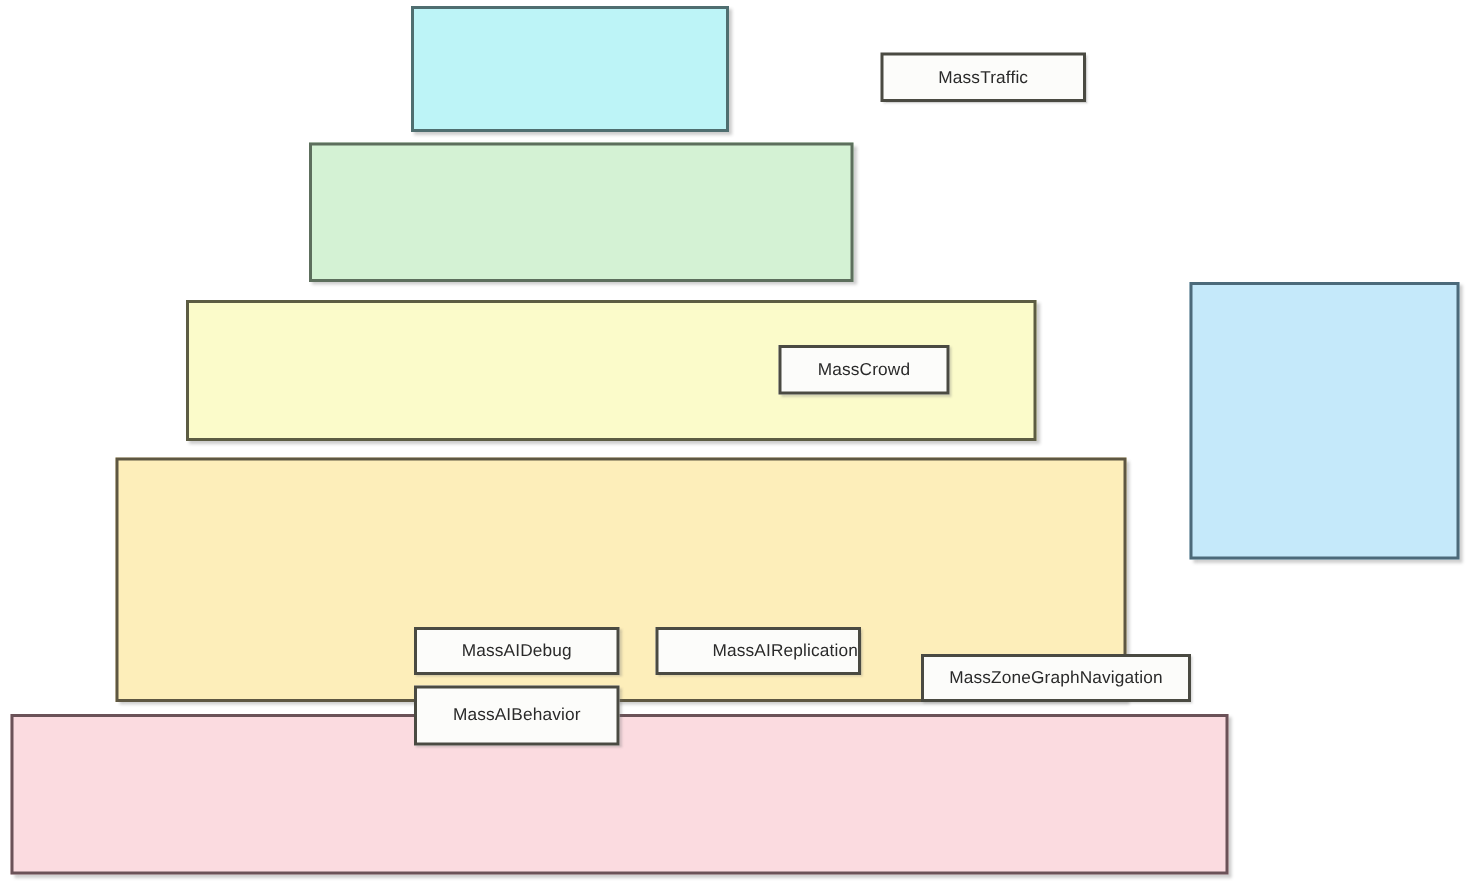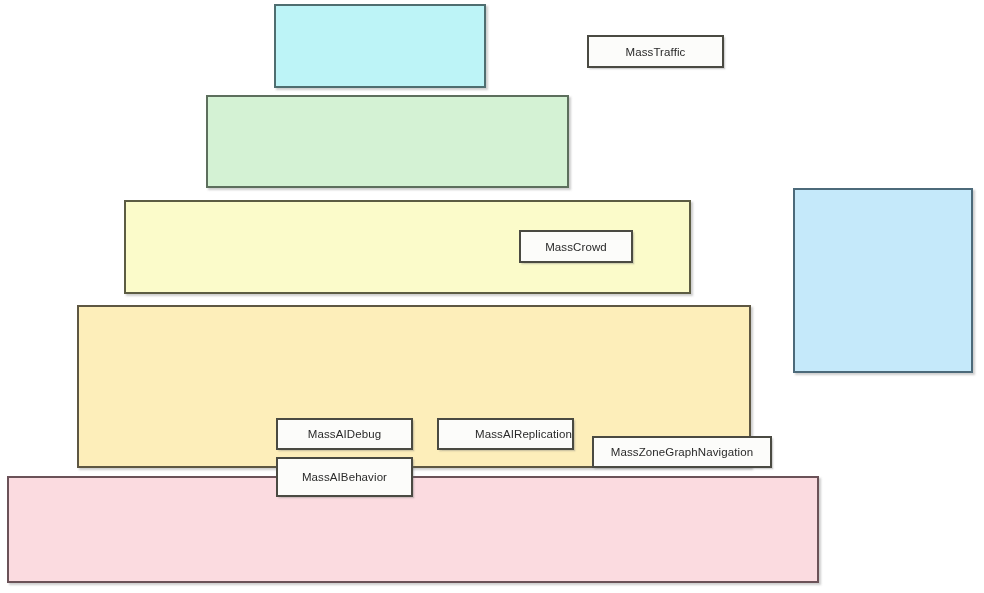--- a/index.html
+++ b/index.html
@@ -94,21 +94,21 @@
   .m-masstraffic { left: 311px; top: 29px; width: 137px; height: 33px; }
 
   
   .m-masscrowd   { left: 311px; top: 117px; width: 114px; height: 33px; margin-top: 16px; }
 
   
   .m-massaidebug        { left: 150px; top: 216px; width: 137px; height: 32px; }
   .m-massaibehavior     { left: 150px; top: 255px; width: 137px; height: 40px; }
   .m-massaireplication  { left: 311px; top: 216px; width: 137px; height: 32px; padding-left: 36px; }
   .m-massnavigation     { left: 311px; top: 255px; width: 137px; height: 32px; }
-  .m-masszonegraphnav   { left: 466px; top: 234px; width: 180px; height: 32px; }
+  .m-masszonegraphnav   { left: 488px; top: 234px; width: 180px; height: 32px; }
 </style>
 </head>
 <body>
 
 <div id="diagram-root">
 
   <div class="layer layer-entity">
     
   </div>
 

